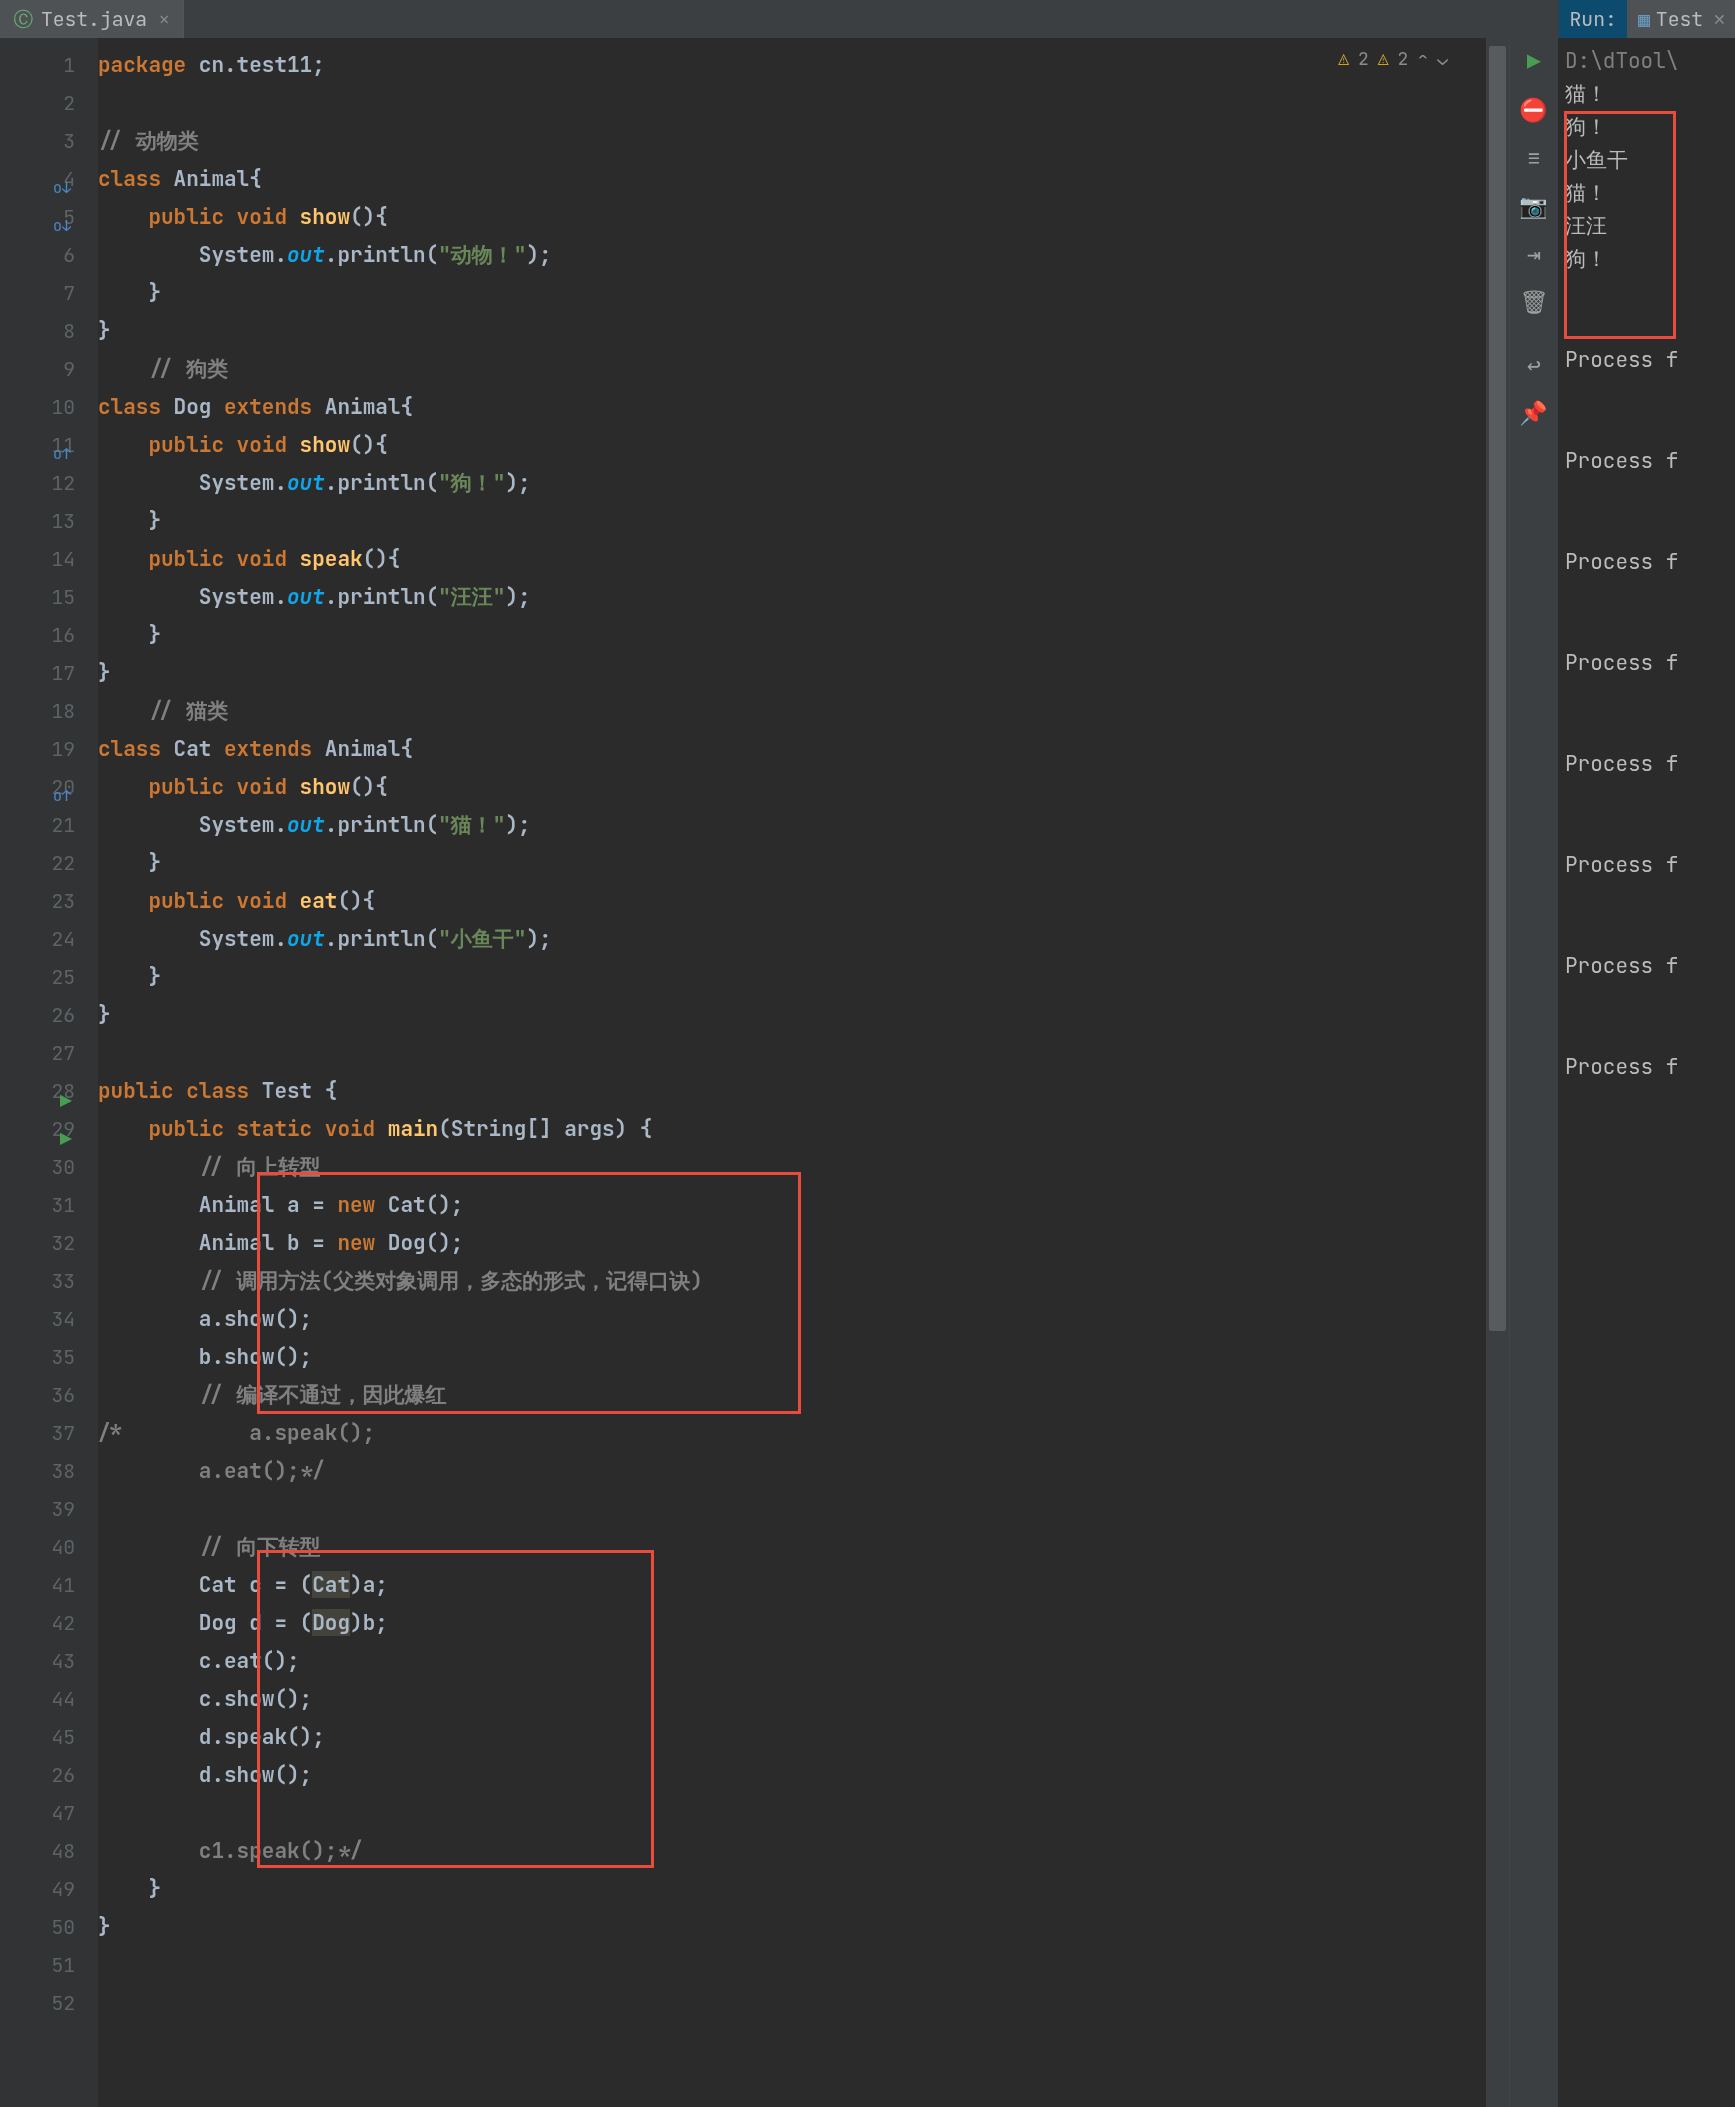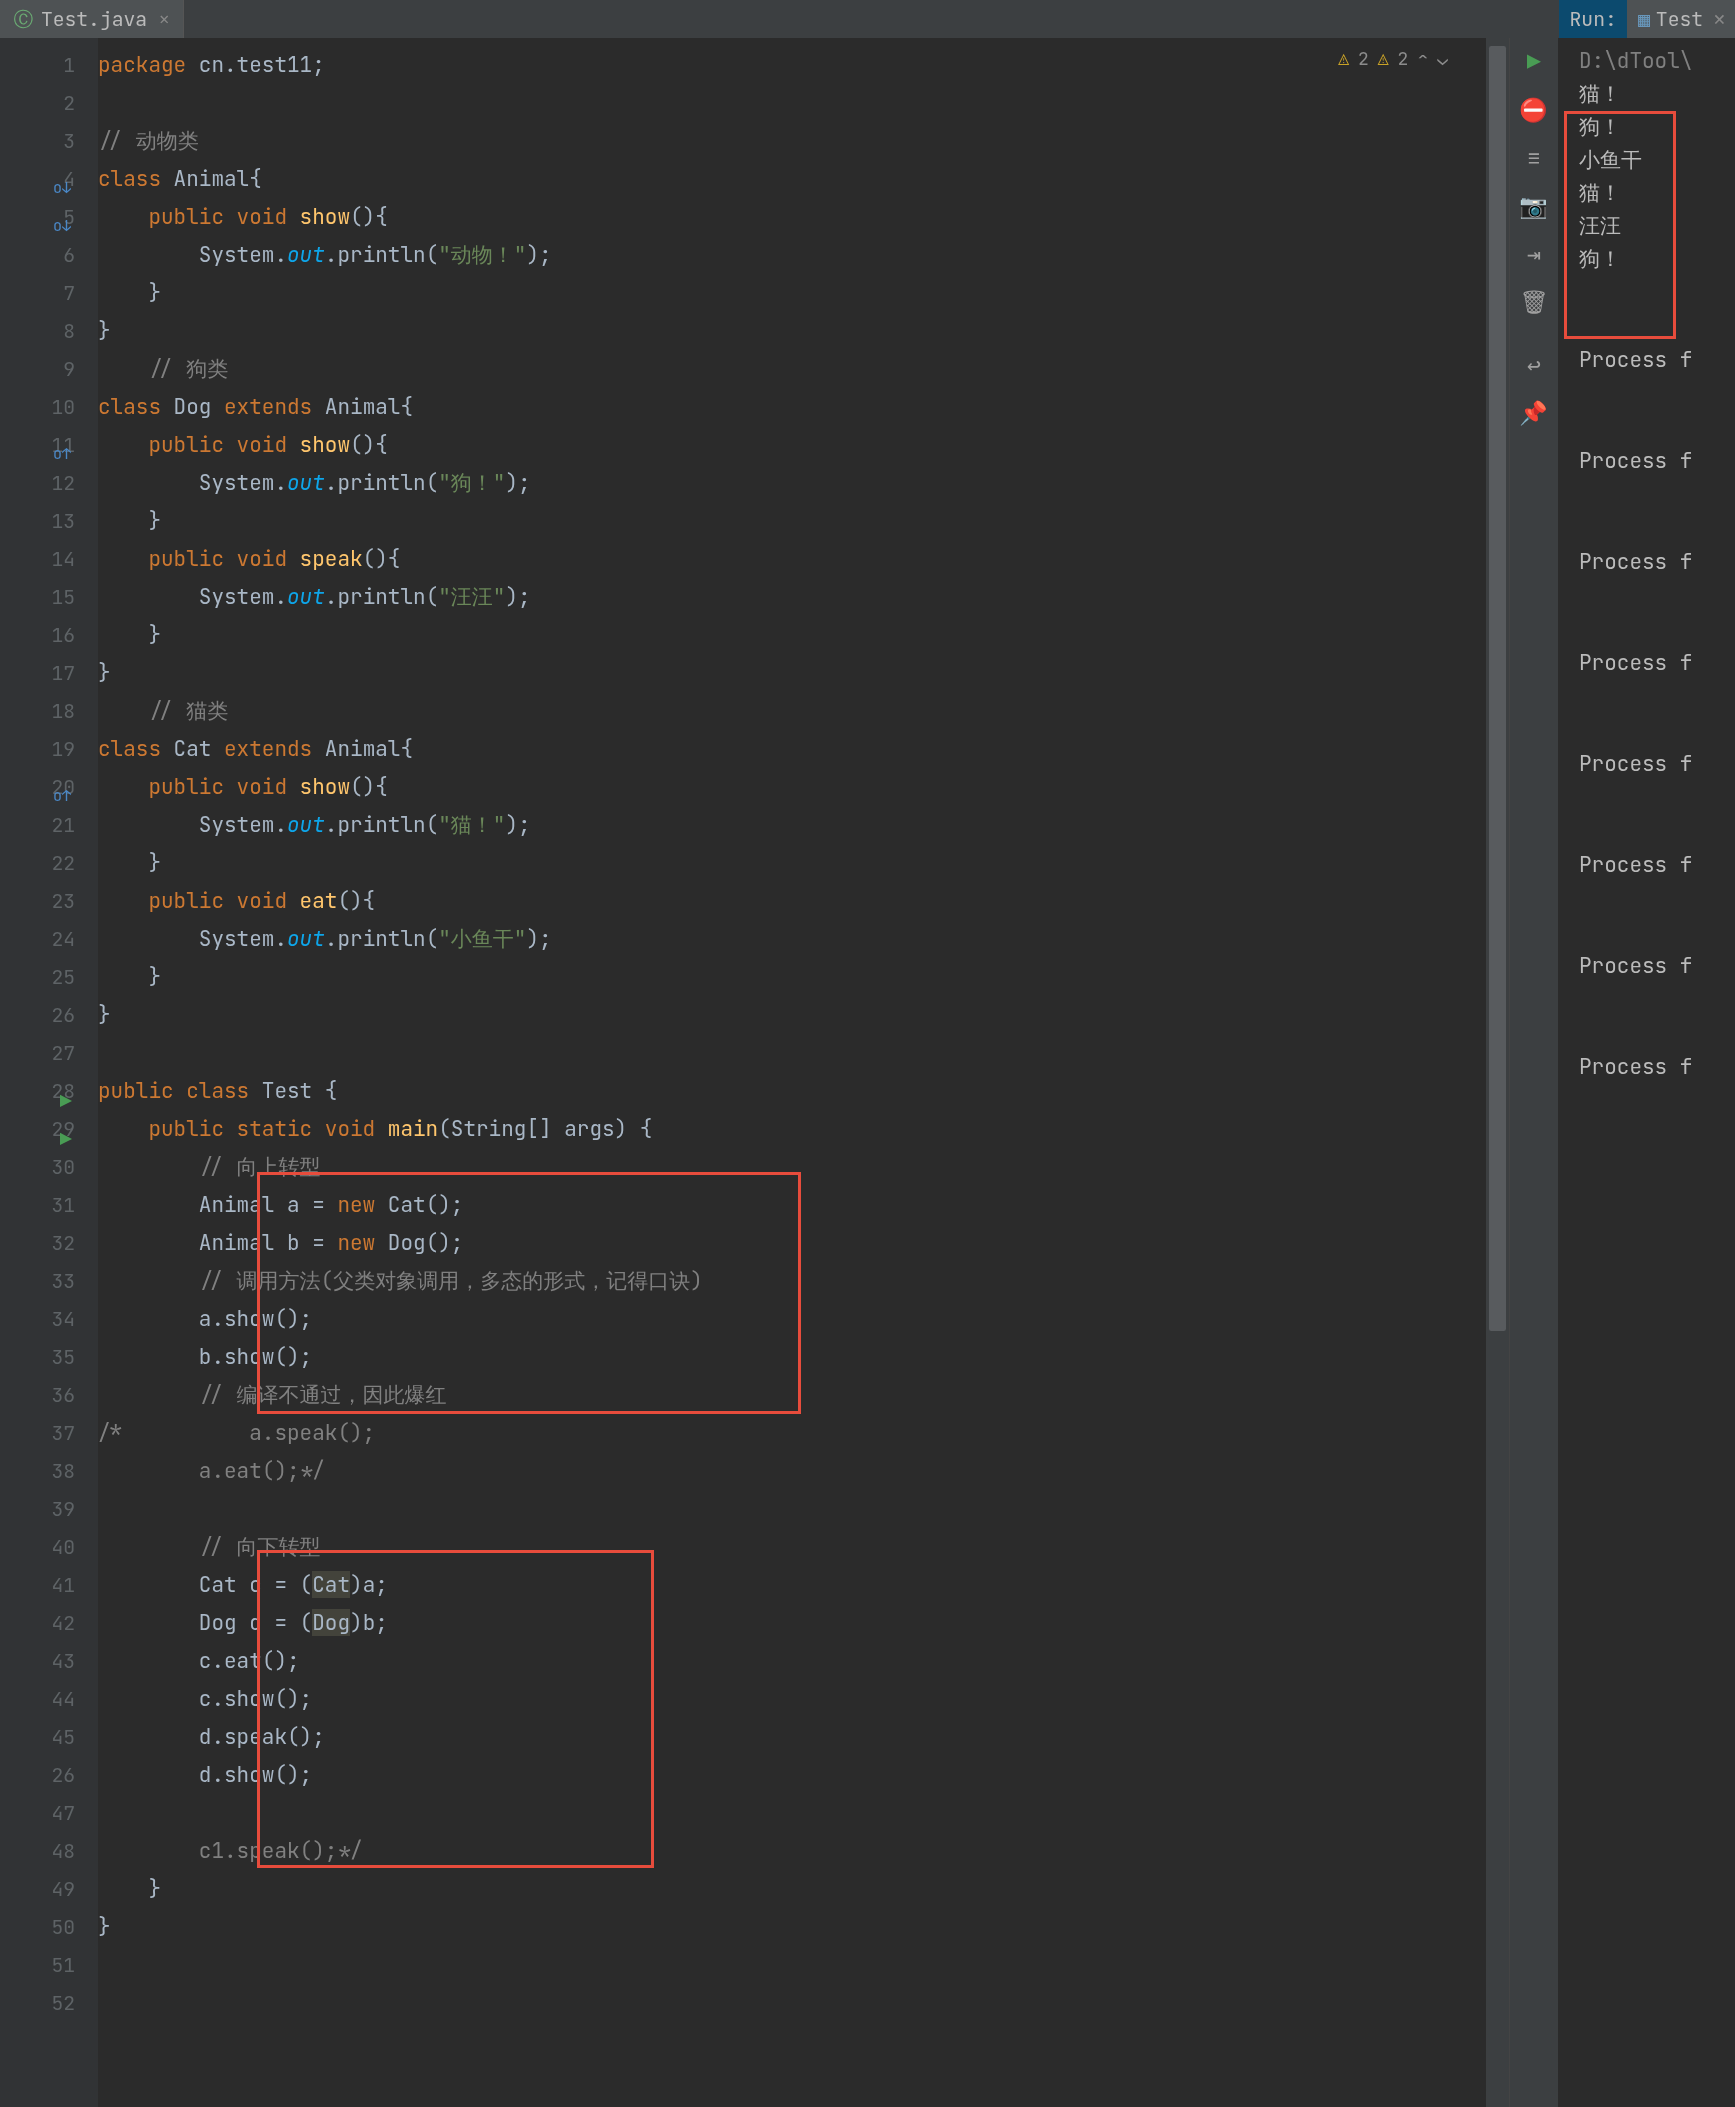--- a/index.html
+++ b/index.html
@@ -84,20 +84,21 @@
   top: 9px;
   font-size:15px;
 }
 .gline .runtri { position:absolute; left: 60px; top:10.6px; color:#499c54; }
 .code-col {
   flex:1;
   position:relative;
 }
 .code-lines {
   padding-top: 7.6px;
+  font-weight: bold;
 }
 .codeline {
   height: 38px;
   line-height: 38px;
   white-space: pre;
 }
 .kw { color: #cc7832; }
 .typ { color: #a9b7c6; }
 .fn { color: #ffc66d; margin-top: 7px; }
 .str { color: #6a8759; }
@@ -144,21 +145,21 @@
   display:flex;
   flex-direction:column;
   align-items:center;
   padding-top:9px;
   gap:18px;
 }
 .run-toolbar .ticon { color:#a0a0a0; font-size:23px; }
 .run-toolbar .ticon.play { color:#499c54; }
 .run-out-wrap { flex:1; position:relative; }
 .run-output {
-  padding: 6px 21px;
+  padding: 6px 7px;
   color:#bbbbbb;
   font-size:21px;
 }
 .ro-line { height: 33px; line-height:33px; white-space:pre; }
 .ro-path { color:#808080; }
 .ro-gap { height: 68px; }
 .run-red {
   position:absolute;
   top: 73px;
   left: 6px;

